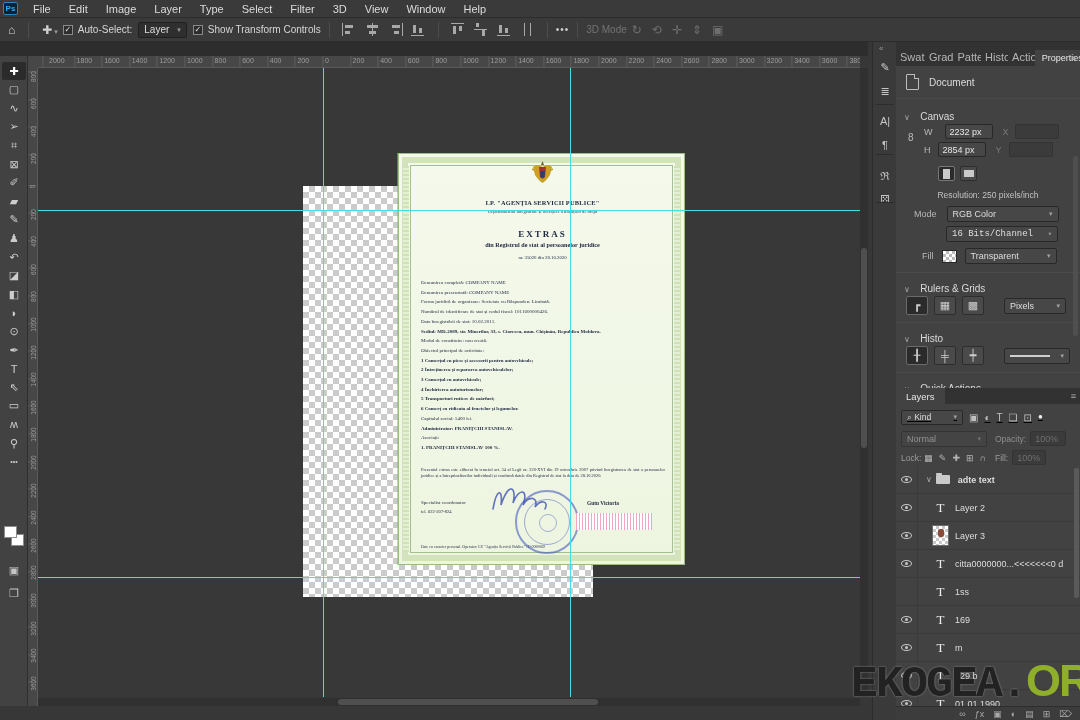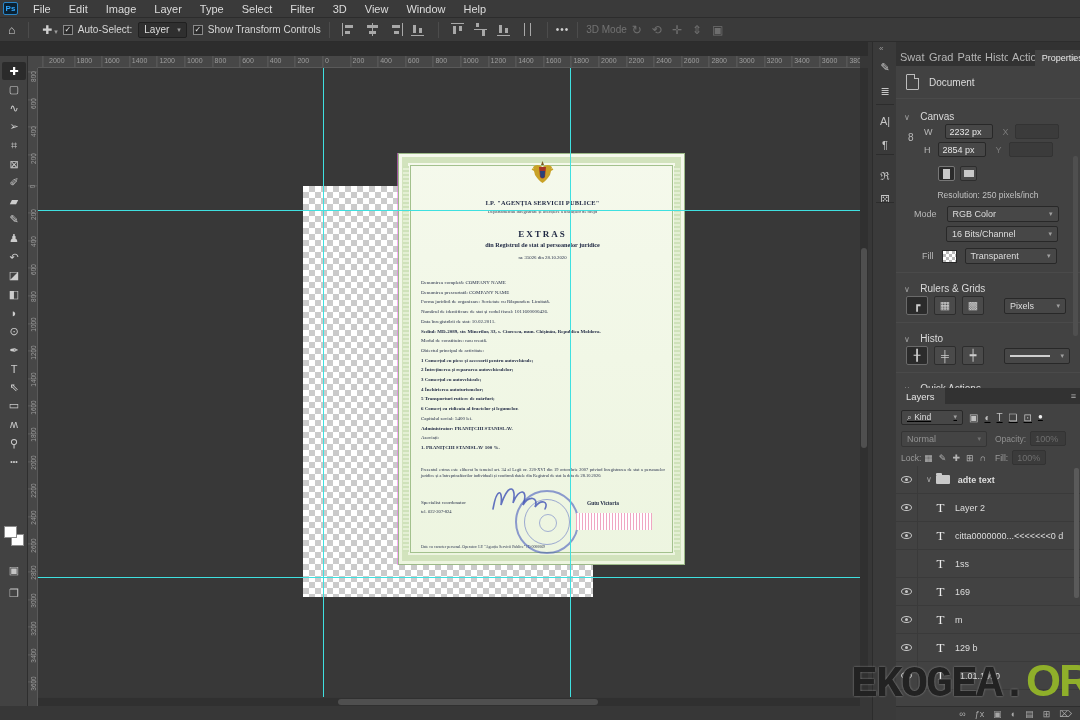--- a/index.html
+++ b/index.html
@@ -538,21 +538,21 @@
       </div>
       <div class="row" style="top:124px; left:0; text-align:center; font-size:8.5px; color:#c2c2c2;">Resolution: 250 pixels/inch</div>
       <div class="row" style="top:140px; left:18px; display:flex; align-items:center; font-size:9px; color:#b8b8b8;">
         <span>Mode</span>
         <span class="dd" style="width:112px; margin-left:10px;text-align:right;">
           <span>RGB Color</span>
             <span class="car">▾</span>
         </span>
       </div>
       <div class="row" style="top:160px; left:18px; display:flex; align-items:center;">
-        <span class="dd" style="width:112px; margin-left:32px;">
+        <span class="dd" style="width:112px; margin-left:32px;font-family:Liberation Mono, monospace;">
           <span>16 Bits/Channel</span>
             <span class="car">▾</span>
         </span>
       </div>
       <div class="row" style="top:182px; left:18px; display:flex; align-items:center; font-size:9px; color:#b8b8b8; gap:8px;">
         <span style="margin-left:8px;">Fill</span>
         <span class="fill-swatch"></span>
         <span class="dd" style="width:92px;">
           <span>Transparent</span>
             <span class="car">▾</span>
@@ -651,20 +651,29 @@
             <div class="lbody">
               <span class="lT">T</span>
               <span class="lname">Layer 2</span>
             </div>
           </div>
           <div class="lrow">
             <div class="leye">
               <span class="eye"></span>
             </div>
             <div class="lbody">
+              <span class="lthumb"></span>
+              <span class="lname">Layer 3</span>
+            </div>
+          </div>
+          <div class="lrow">
+            <div class="leye">
+              <span class="eye"></span>
+            </div>
+            <div class="lbody">
               <span class="lT">T</span>
               <span class="lname">citta0000000...&lt;&lt;&lt;&lt;&lt;&lt;&lt;0 d</span>
             </div>
           </div>
           <div class="lrow">
             <div class="leye"></div>
             <div class="lbody">
               <span class="lT">T</span>
               <span class="lname">1ss</span>
             </div>

